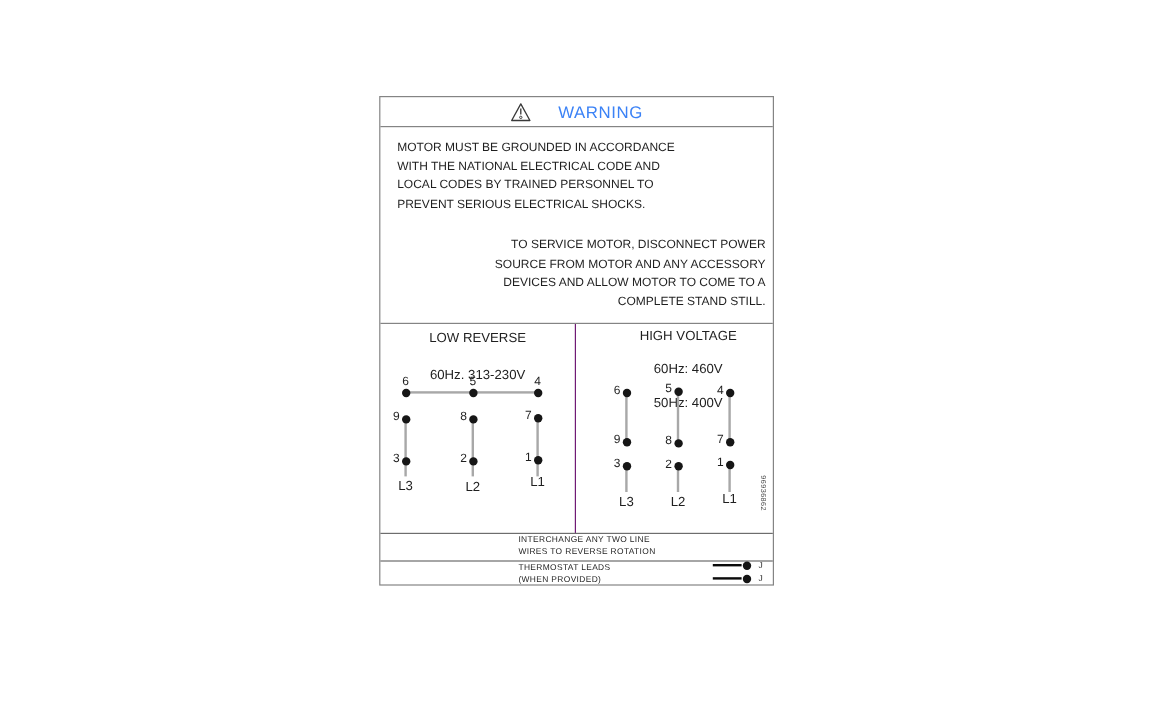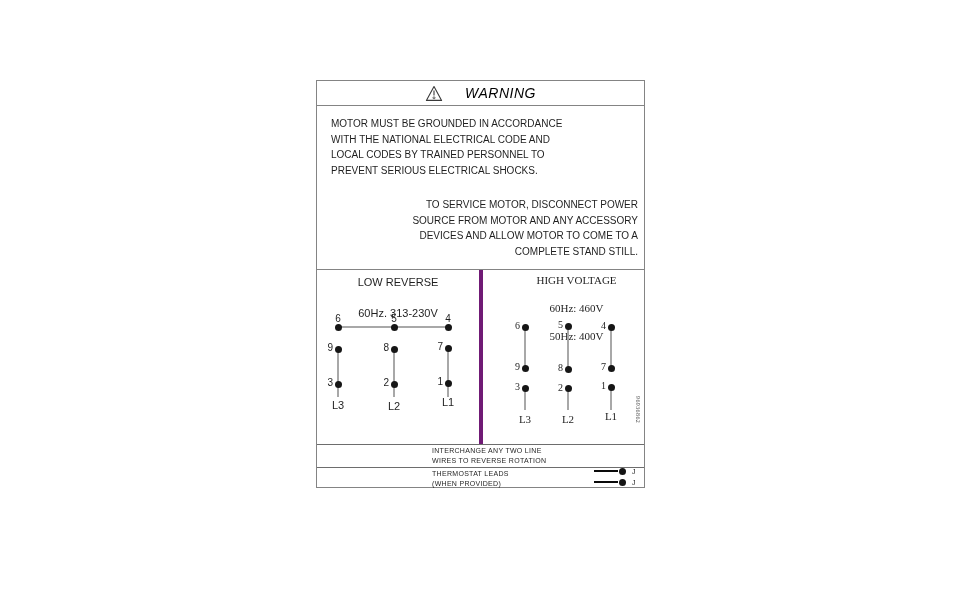--- a/index.html
+++ b/index.html
@@ -11,36 +11,36 @@
   .label-box{
     position:absolute;left:316px;top:80px;width:329px;height:408px;
     border:1px solid #848484;box-sizing:border-box;background:#fff;
   }
   
   .hdr{
     position:absolute;left:0;top:0;right:0;height:24px;
     border-bottom:1px solid #848484;
     display:flex;align-items:center;justify-content:center;gap:22px;
   }
-  .hdr-title{font-size:14px;letter-spacing:0.5px;color:#000000;font-style:italic;}
+  .hdr-title{font-size:14px;letter-spacing:0.5px;color:#3b82f6;}
   
   .body-text{
     position:absolute;left:14px;top:24px;right:6px;
     padding-top:11px;font-size:10px;line-height:15.5px;color:#1f1f1f;
   }
   .para{white-space:pre-line;}
   .para + .para{margin-top:19px;text-align:right;}
   
   .diagrams{
     position:absolute;left:0;top:188px;right:0;height:175px;
     border-top:1px solid #848484;
   }
   .cell{position:absolute;top:0;height:175px;}
   .cell-low{left:0;width:162px;}
-  .cell-high{left:162px;right:0;border-left:4px solid #701a75;font-family:Liberation Serif, serif;}
+  .cell-high{left:162px;right:0;border-left:1px solid #701a75;}
   .cell-title{position:absolute;text-align:center;font-size:11px;line-height:15.5px;color:#1f1f1f;white-space:pre-line;}
   .lv-title{left:0;top:5px;width:162px;}
   .hv-title{left:20px;top:3px;width:147px;line-height:14px;}
   .dot{position:absolute;width:7px;height:7px;border-radius:50%;background:#161616;}
   .wire{position:absolute;background:#a8a8a8;}
   .tnum{position:absolute;font-size:10px;color:#1f1f1f;width:12px;}
   .tnum.above{text-align:center;width:10px;}
   .tnum.left{text-align:right;}
   .llabel{position:absolute;font-size:11px;color:#1f1f1f;width:24px;text-align:center;}
   .partnum{

